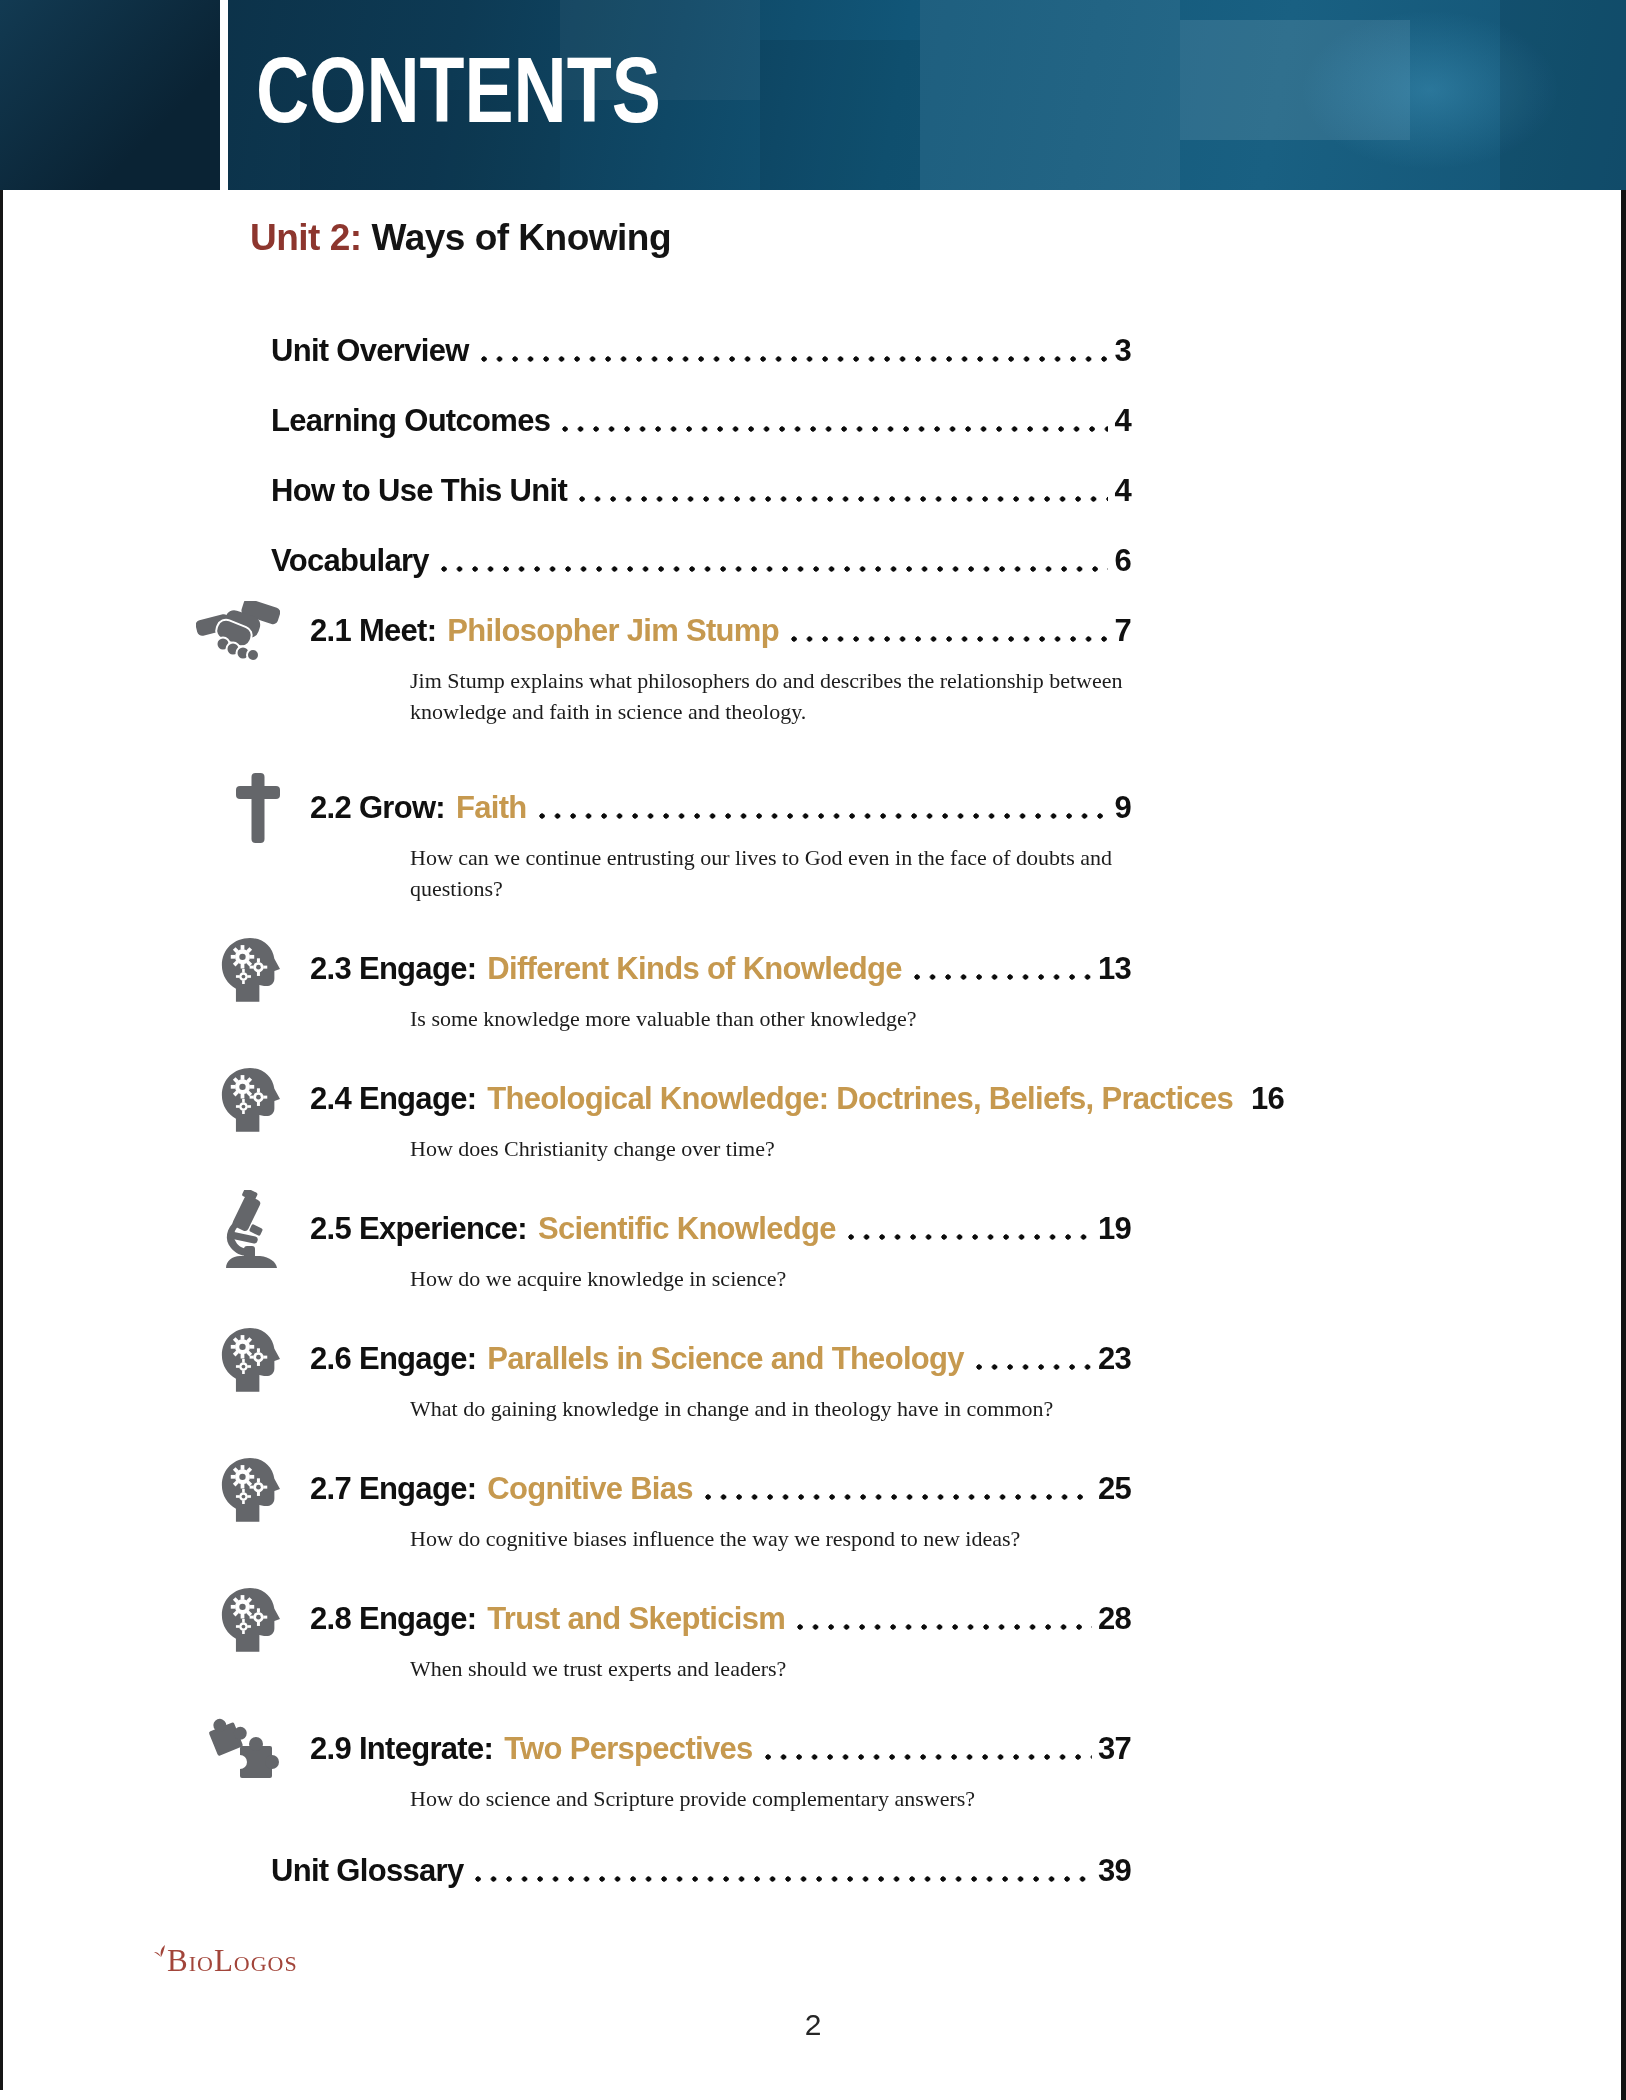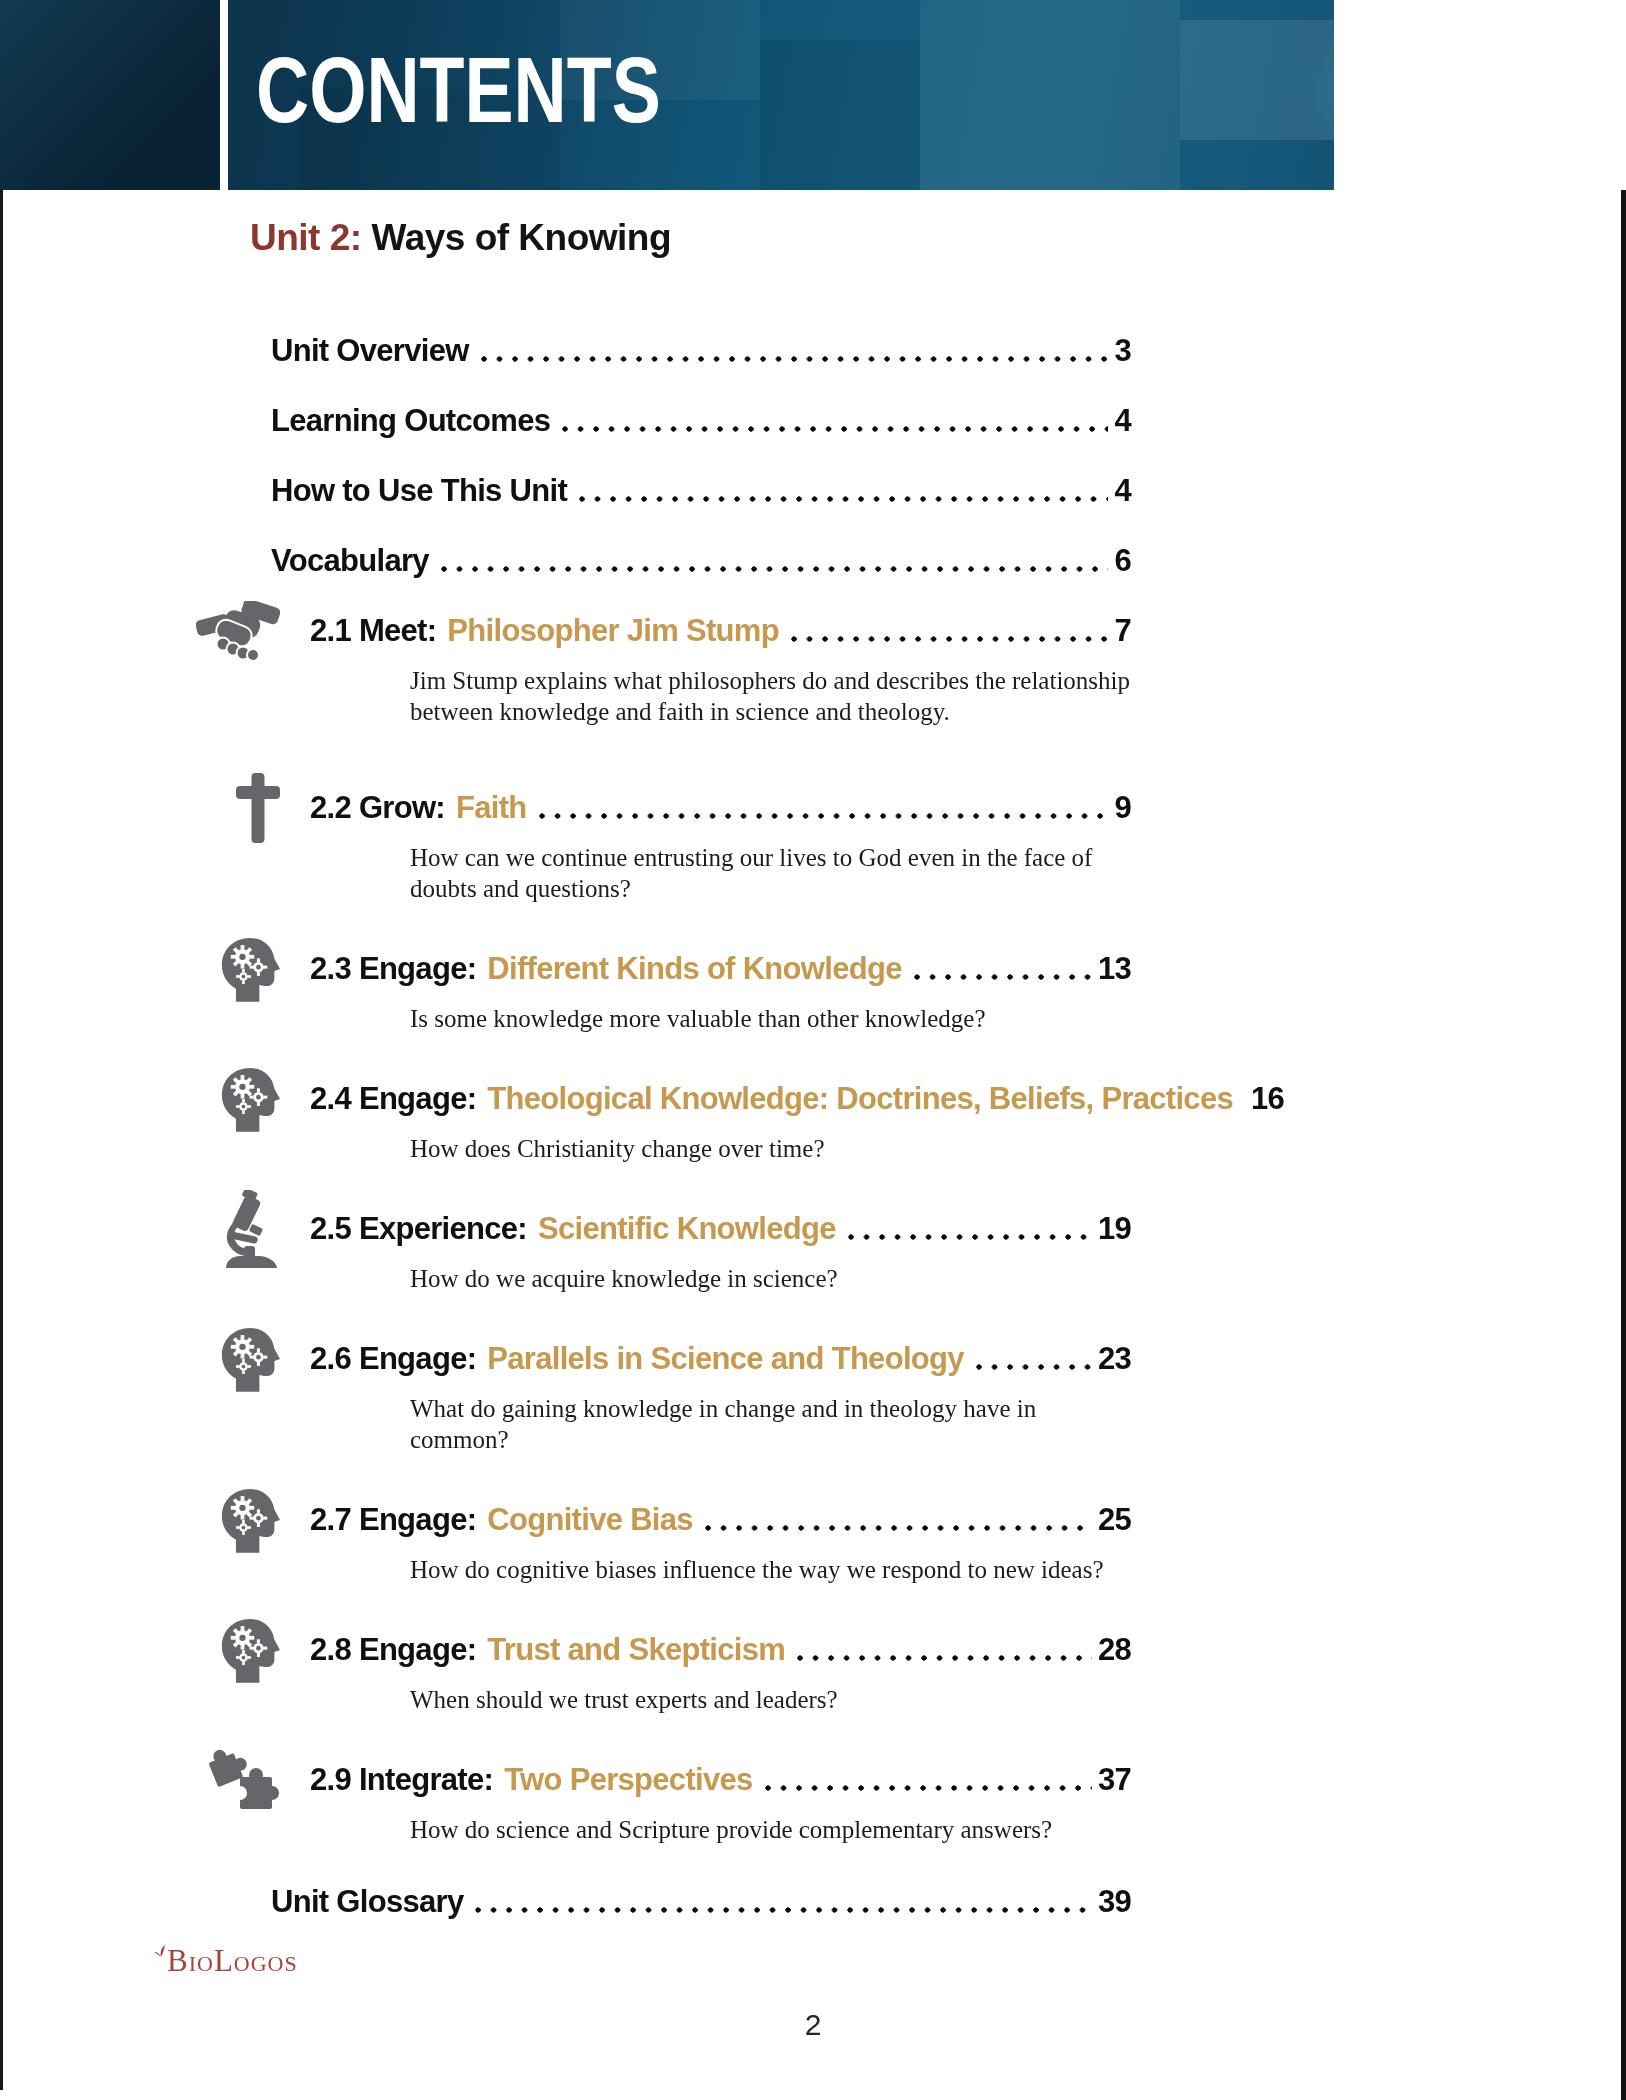--- a/index.html
+++ b/index.html
@@ -5,21 +5,21 @@
   html,body{margin:0;padding:0;}
   body{
     width:1626px;height:2100px;position:relative;background:#ffffff;
     font-family:"Liberation Sans",sans-serif;overflow:hidden;
     -webkit-font-smoothing:antialiased;
   }
   .page{position:absolute;inset:0;}
 
   
   .banner{
-    position:absolute;left:0;top:0;width:1334px;height:190px;overflow:hidden;
+    position:absolute;left:0;top:0;width:1626px;height:190px;overflow:hidden;
     background:linear-gradient(100deg,#0b2b40 0%,#0d3a54 28%,#115678 55%,#196082 78%,#135475 100%);
   }
   .banner .blk{position:absolute;}
   .blk.b1{left:560px;top:0;width:200px;height:100px;background:rgba(255,255,255,0.045);}
   .blk.b2{left:760px;top:40px;width:160px;height:150px;background:rgba(0,0,0,0.08);}
   .blk.b3{left:920px;top:0;width:260px;height:190px;background:rgba(255,255,255,0.06);}
   .blk.b4{left:1180px;top:20px;width:230px;height:120px;background:rgba(255,255,255,0.10);}
   .blk.b5{left:1300px;top:10px;width:260px;height:160px;background:radial-gradient(ellipse at center,rgba(80,170,210,0.35),transparent 70%);}
   .blk.b6{left:1500px;top:0;width:126px;height:190px;background:rgba(0,0,0,0.10);}
   .blk.b7{left:300px;top:90px;width:260px;height:100px;background:rgba(0,0,0,0.06);}
@@ -55,21 +55,21 @@
     background-size:15.5px 10px;background-repeat:repeat-x;background-position:left center;
   }
 
   .lesson{display:grid;grid-template-columns:110px 1fr;margin-top:46px;}
   .lesson.first{margin-top:30px;}
   .lesson.gap-lg{margin-top:62px;}
   .licon{position:relative;height:38px;}
   .isvg{position:absolute;right:30px;top:50%;transform:translateY(-50%);display:block;line-height:0;}
   .lrow{display:flex;align-items:flex-start;height:38px;}
   .ldesc{
-    font-family:"Liberation Serif",serif;font-size:25px;line-height:31px;color:#1c1c1c;
+    font-family:"Liberation Serif",serif;font-size:22px;line-height:31px;color:#1c1c1c;
     padding-left:100px;margin-top:15px;max-width:900px;
   }
   .glossary-row{margin-top:38px;}
 
   
   .footer-logo{position:absolute;left:105px;top:1946px;color:#9c352c;margin-left:40px;}
   .logo-top{position:relative;font-family:"Liberation Serif",serif;font-variant:small-caps;
     font-size:31px;line-height:30px;color:#a2453a;letter-spacing:1px;margin-left:22px;}
   .logo-leaf{position:absolute;left:-14px;top:-12px;}
   .logo-bottom{font-family:"Liberation Serif",serif;font-size:57px;line-height:54px;

